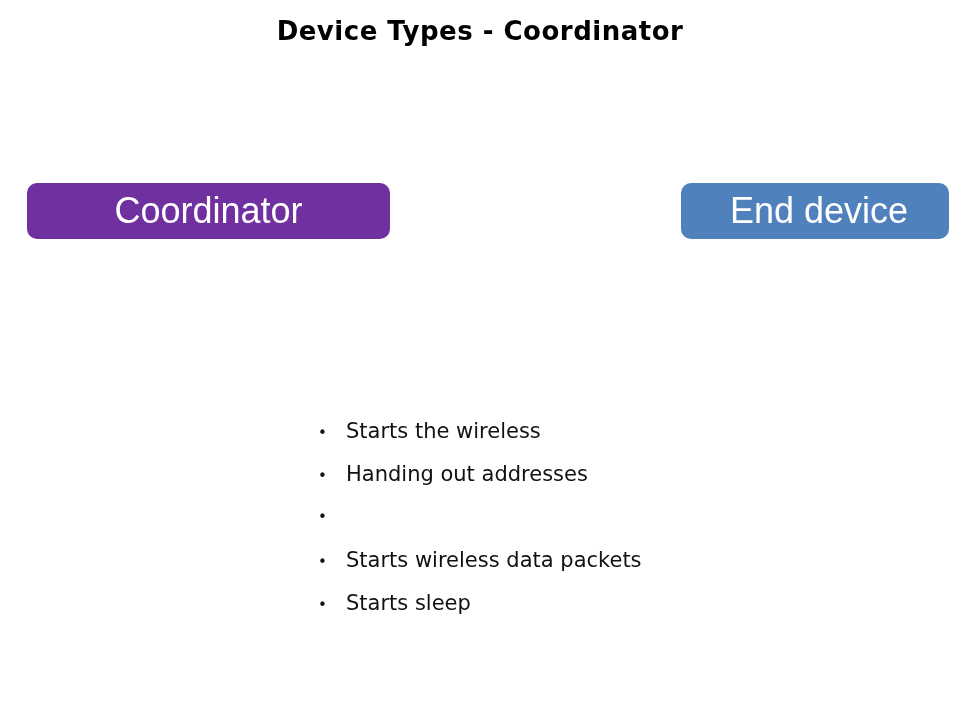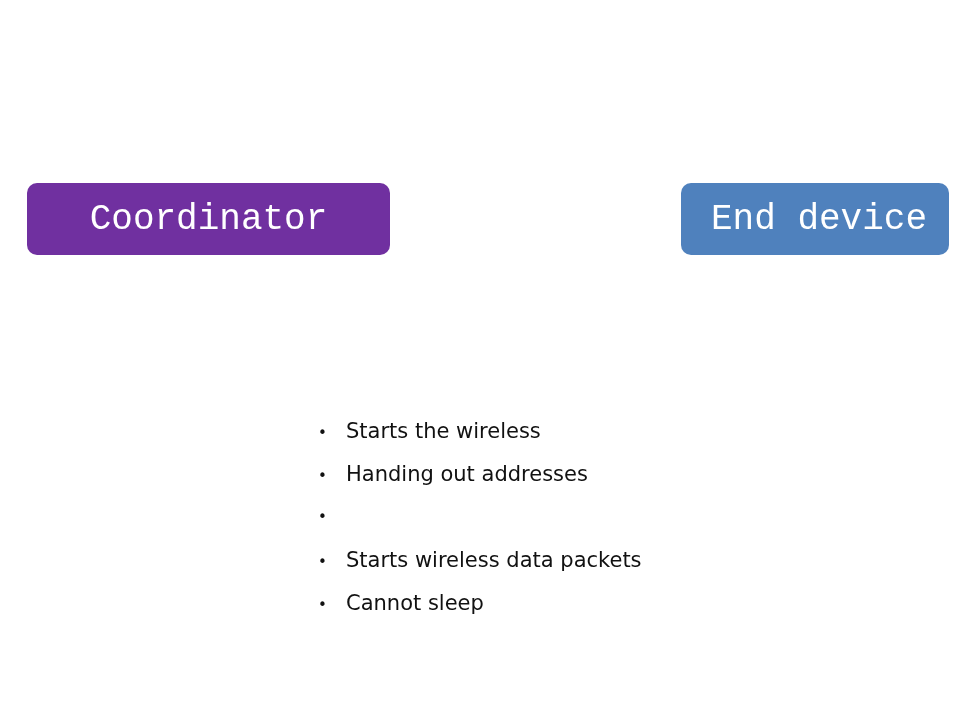--- a/index.html
+++ b/index.html
@@ -23,28 +23,28 @@
     text-align: center;
     font-size: 26px;
     font-weight: bold;
     color: #000000;
     letter-spacing: 0.5px;
     font-family: "DejaVu Sans", sans-serif;
   }
   .device-button {
     position: absolute;
     top: 183px;
-    height: 72px;
+    height: 56px;
     border-radius: 10px;
     display: flex;
     align-items: center;
     justify-content: center;
     color: #ffffff;
     font-size: 36px;
-    font-family: Liberation Mono, monospace;
+    font-family: Liberation Sans, sans-serif;
     font-weight: 400;
   }
   .btn-coordinator { left: 27px;  width: 363px; }
   .btn-router      { left: 404px; width: 259px; }
   .btn-enddevice   { left: 681px; width: 260px; }
 
   .bullet-list {
     position: absolute;
     left: 318px;
     top: 410px;
@@ -66,20 +66,21 @@
     font-size: 15px;
     color: #111111;
     flex: 0 0 28px;
   }
 </style>
 </head>
 <body>
 
 <div class="slide">
 
+  <div class="slide-title">Device Types - Coordinator</div>
 
   <div class="device-button btn-coordinator" style="background-color: rgb(112, 48, 160);">
     <span>Coordinator</span>
   </div>
 
 
   <div class="device-button btn-enddevice" style="background-color: rgb(79, 129, 189); padding-left: 8px;">
     <span>End device</span>
   </div>
 
@@ -94,17 +95,17 @@
     </li>
     <li class="bullet-item">
       <span class="bullet-marker">•</span>
     </li>
     <li class="bullet-item">
       <span class="bullet-marker">•</span>
       <span>Starts wireless data packets</span>
     </li>
     <li class="bullet-item">
       <span class="bullet-marker">•</span>
-      <span>Cannot sleep</span>
+      <span>Starts sleep</span>
     </li>
   </ul>
 
 </div>
 
 </body></html>

